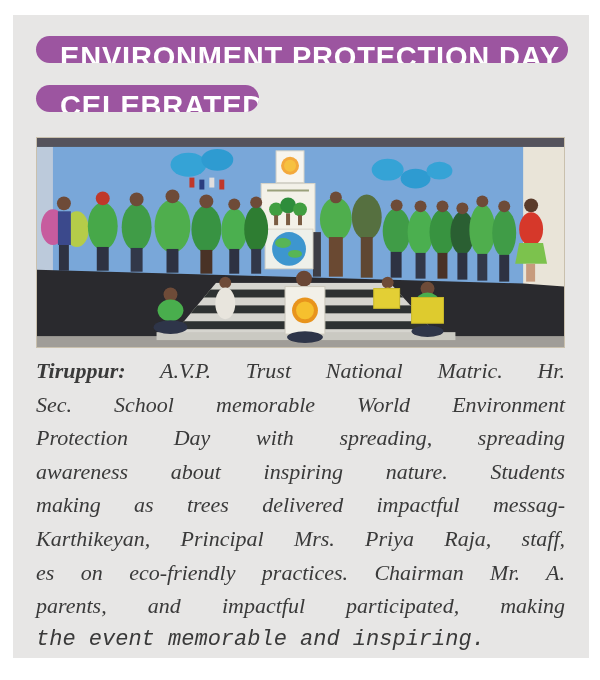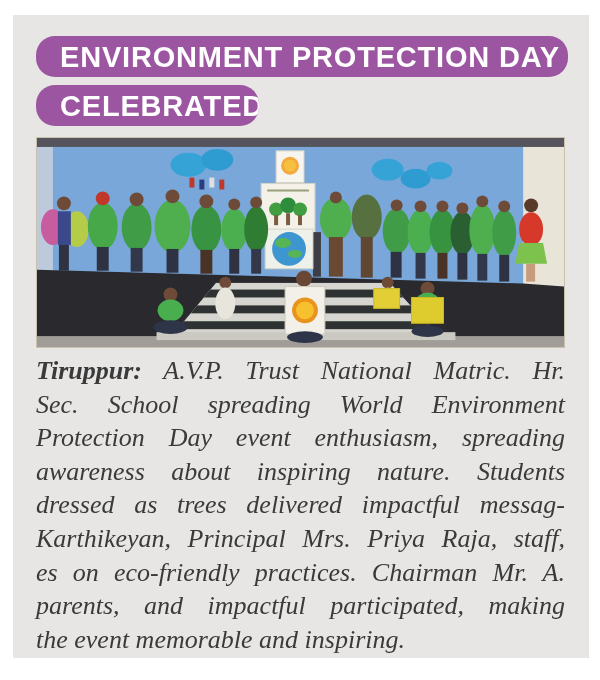--- a/index.html
+++ b/index.html
@@ -5,41 +5,41 @@
   * { margin: 0; padding: 0; box-sizing: border-box; }
   html, body { width: 600px; height: 680px; background: #ffffff; overflow: hidden;
     font-family: "Liberation Sans", sans-serif; }
 
   .card {
     position: absolute; left: 13px; top: 15px; width: 576px; height: 643px;
     background: #e7e6e5;
   }
 
   .banner {
-    position: absolute; background: #9c55a0; height: 41px;
+    position: absolute; background: #9c55a0; height: 27px;
     color: #ffffff; font-family: "Liberation Sans", sans-serif;
     font-weight: bold; font-size: 29px; letter-spacing: 0.8px;
     line-height: 43px; padding-left: 24px; white-space: nowrap; overflow: hidden; border-radius: 19px;
   }
   .banner.line1 { left: 23px; top: 21px; width: 532px; }
   .banner.line2 { left: 23px; top: 70px; width: 223px; }
 
   .photo {
     position: absolute; left: 23px; top: 122px; width: 529px; height: 211px;
     border: 1px solid #c9c0ad; background: #79a7d9; overflow: hidden;
   }
   .photo svg { display: block; width: 100%; height: 100%; }
 
   .article {
     position: absolute; left: 23px; top: 339px; width: 529px;
     font-family: "Liberation Serif", serif; font-style: italic;
-    font-size: 26px; line-height: 33.6px; color: #3a3a3a;
+    font-size: 22px; line-height: 33.6px; color: #3a3a3a;
   }
   .t-line { text-align: justify; text-align-last: justify; }
-  .t-line.last { text-align: justify; text-align-last: left; }
+  .t-line.last { text-align: justify; text-align-last: left; font-family: Liberation Mono, monospace; }
   .t-line b { font-weight: bold; }
 </style>
 </head>
 <body>
 
 <div class="card">
 
   <div class="banner line1">
     <span>ENVIRONMENT PROTECTION DAY</span>
   </div>
@@ -176,23 +176,23 @@
         <circle cx="392" cy="152" r="7" fill="#6e4b38"></circle>
         <ellipse cx="392" cy="166" rx="12" ry="10" fill="#4aae4e"></ellipse>
         <rect x="376" y="161" width="32" height="26" fill="#decb2e" stroke="#c9b92c"></rect>
         <ellipse cx="392" cy="195" rx="16" ry="6" fill="#2e3448"></ellipse>
       </g>
     </svg>
   </div>
 
   <div class="article">
     <div class="t-line"><b>Tiruppur:</b> <span>A.V.P. Trust National Matric. Hr.</span></div>
-    <div class="t-line">Sec. School spreading World Environment</div>
-    <div class="t-line">Protection Day event enthusiasm, spreading</div>
+    <div class="t-line">Sec. School memorable World Environment</div>
+    <div class="t-line">Protection Day with spreading, spreading</div>
     <div class="t-line">awareness about inspiring nature. Students</div>
-    <div class="t-line">dressed as trees delivered impactful messag-</div>
+    <div class="t-line">making as trees delivered impactful messag-</div>
     <div class="t-line">Karthikeyan, Principal Mrs. Priya Raja, staff,</div>
     <div class="t-line">es on eco-friendly practices. Chairman Mr. A.</div>
     <div class="t-line">parents, and impactful participated, making</div>
     <div class="t-line last">the event memorable and inspiring.</div>
   </div>
 
 </div>
 
 </body></html>

